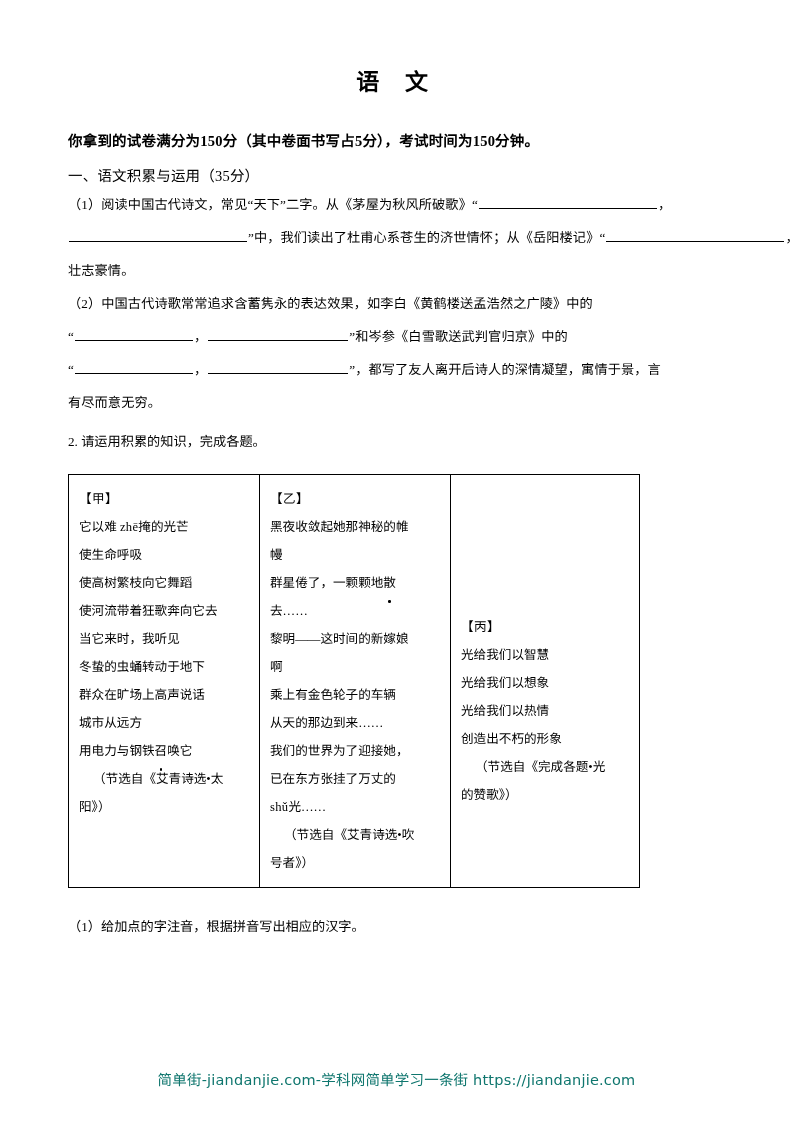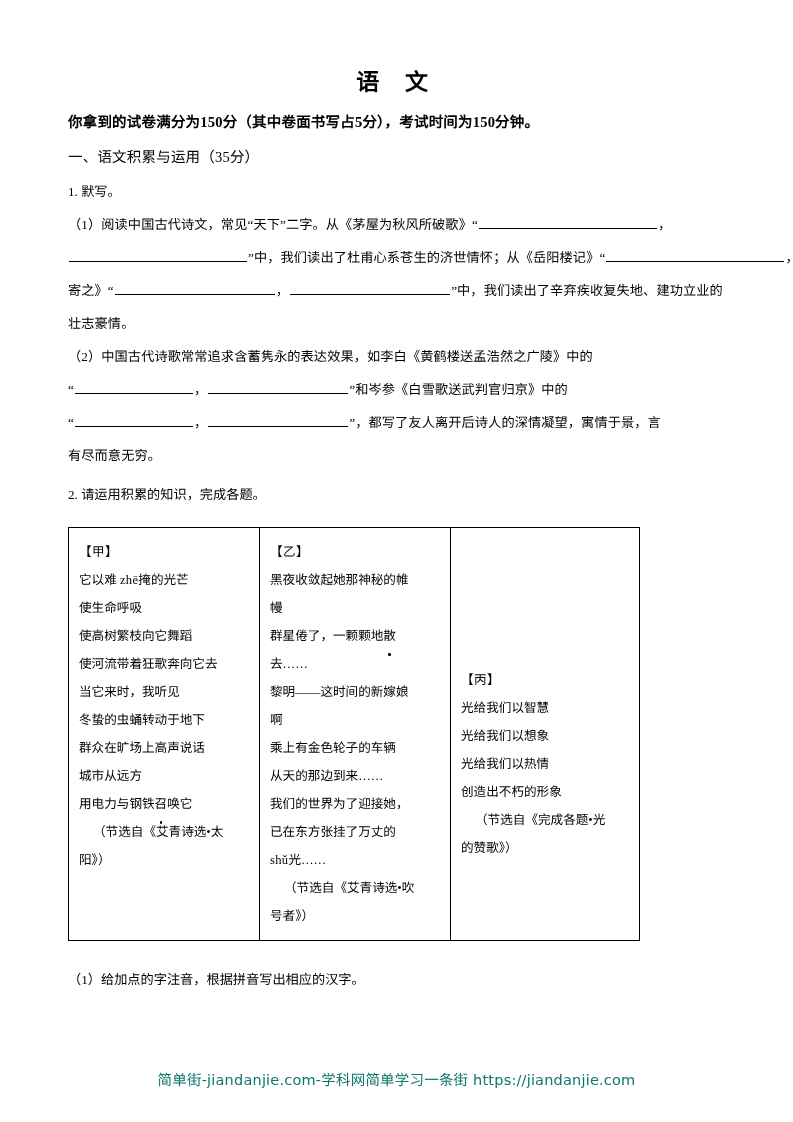--- a/index.html
+++ b/index.html
@@ -38,21 +38,21 @@
     margin: 0;
     padding-top: 68px;
     line-height: 1.3;
     font-family: "Liberation Serif", "DejaVu Serif", serif;
   }
 
   
   .notice-line {
     font-size: 14.5px;
     font-weight: bold;
-    margin-top: 13px;
+    margin-top: 32px;
     line-height: 1.55;
     letter-spacing: 0.2px;
   }
 
   
   .section-heading {
     font-size: 14.5px;
     font-weight: normal;
     margin-top: 13px;
     line-height: 1.55;
@@ -164,26 +164,24 @@
 <div id="page">
 
   <div class="content">
 
     <h1 class="paper-title">语  文</h1>
 
     <div class="notice-line">你拿到的试卷满分为150分（其中卷面书写占5分），考试时间为150分钟。</div>
 
     <div class="section-heading">一、语文积累与运用（35分）</div>
 
-    <div class="q-num">1. 默写。</div>
 
     <div>
       <div class="q-line"><span>（1）阅读中国古代诗文，常见“天下”二字。从《茅屋为秋风所破歌》“</span><span class="blank b-xl"></span>，</div>
       <div class="q-line"><span class="blank b-xl"></span><span>”中，我们读出了杜甫心系苍生的济世情怀；从《岳阳楼记》“</span><span class="blank b-xl"></span>，</div>
-      <div class="q-line"><span>寄之》“</span><span class="blank b-lg"></span>，<span class="blank b-lg"></span><span>”中，我们读出了辛弃疾收复失地、建功立业的</span></div>
       <div class="q-line">壮志豪情。</div>
     </div>
 
     <div>
       <div class="q-line">（2）中国古代诗歌常常追求含蓄隽永的表达效果，如李白《黄鹤楼送孟浩然之广陵》中的</div>
       <div class="q-line">“<span class="blank b-sm"></span>，<span class="blank b-md"></span><span>”和岑参《白雪歌送武判官归京》中的</span></div>
       <div class="q-line">“<span class="blank b-sm"></span>，<span class="blank b-md"></span><span>”，都写了友人离开后诗人的深情凝望，寓情于景，言</span></div>
       <div class="q-line">有尽而意无穷。</div>
     </div>
 

